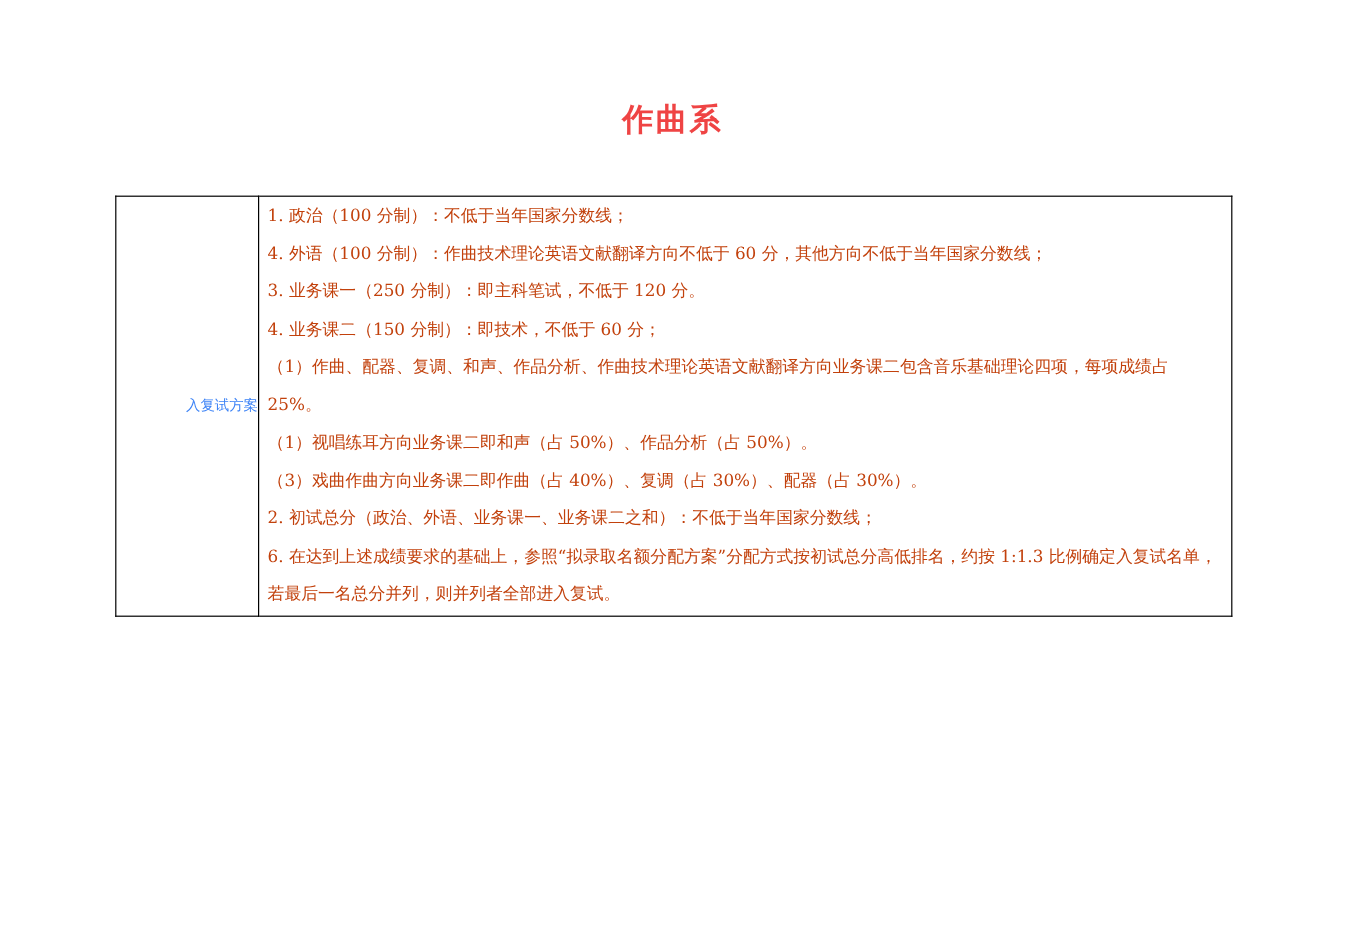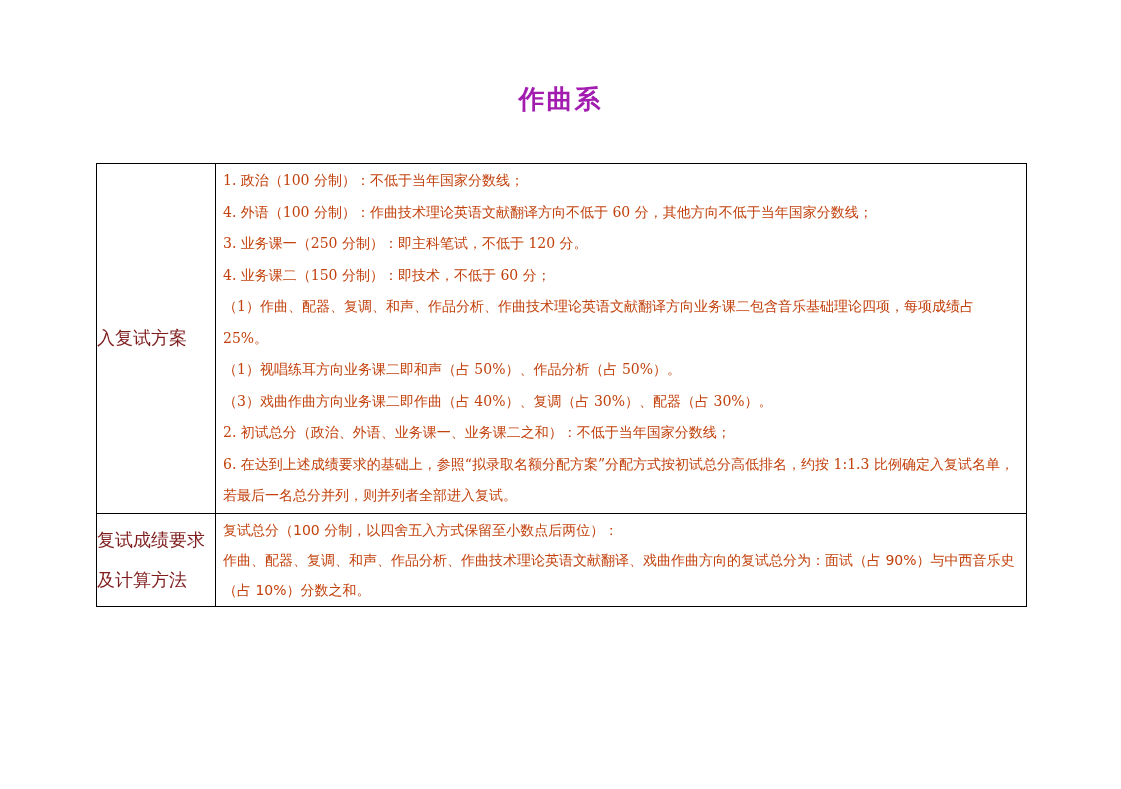--- a/index.html
+++ b/index.html
@@ -18,40 +18,40 @@
   .title {
     position: absolute;
     top: 82px;
     left: 0;
     width: 1121px;
     text-align: center;
     font-family: "DejaVu Sans", "Liberation Sans", sans-serif;
     font-weight: bold;
     font-size: 26px;
     letter-spacing: 2px;
-    color: #a21caf;
+    color: #ef4444;
   }
   table.req {
     position: absolute;
     top: 163px;
     left: 96px;
     width: 931px;
     border-collapse: collapse;
     table-layout: fixed;
   }
   table.req td {
     border: 1px solid #000;
     vertical-align: middle;
   }
   td.label {
     width: 118px;
-    text-align: left;
+    text-align: right;
     font-family: "DejaVu Sans", "Liberation Sans", sans-serif;
-    font-size: 18px;
-    color: #7f1d1d;
+    font-size: 12px;
+    color: #3b82f6;
     padding: 0;
   }
   td.label div {
     line-height: 40px;
   }
   td.content {
     padding: 1px 6px 1px 7px;
     font-size: 14px;
     line-height: 31.5px;
     color: #c2410c;
@@ -82,24 +82,14 @@
       <p>4.  外语（100 分制）：作曲技术理论英语文献翻译方向不低于 60 分，其他方向不低于当年国家分数线；</p>
       <p>3.  业务课一（250 分制）：即主科笔试，不低于 120 分。</p>
       <p>4.  业务课二（150 分制）：即技术，不低于 60 分；</p>
       <p>（1）作曲、配器、复调、和声、作品分析、作曲技术理论英语文献翻译方向业务课二包含音乐基础理论四项，每项成绩占 25%。</p>
       <p>（1）视唱练耳方向业务课二即和声（占 50%）、作品分析（占 50%）。</p>
       <p>（3）戏曲作曲方向业务课二即作曲（占 40%）、复调（占 30%）、配器（占 30%）。</p>
       <p>2.  初试总分（政治、外语、业务课一、业务课二之和）：不低于当年国家分数线；</p>
       <p>6.  在达到上述成绩要求的基础上，参照“拟录取名额分配方案”分配方式按初试总分高低排名，约按 1:1.3 比例确定入复试名单，若最后一名总分并列，则并列者全部进入复试。</p>
     </td>
   </tr>
-  <tr>
-    <td class="label">
-      <div>复试成绩要求</div>
-      <div>及计算方法</div>
-    </td>
-    <td class="content r2">
-      <p>复试总分（100 分制，以四舍五入方式保留至小数点后两位）：</p>
-      <p>作曲、配器、复调、和声、作品分析、作曲技术理论英语文献翻译、戏曲作曲方向的复试总分为：面试（占 90%）与中西音乐史（占 10%）分数之和。</p>
-    </td>
-  </tr>
 </tbody>
   </table>
 
 </body></html>

